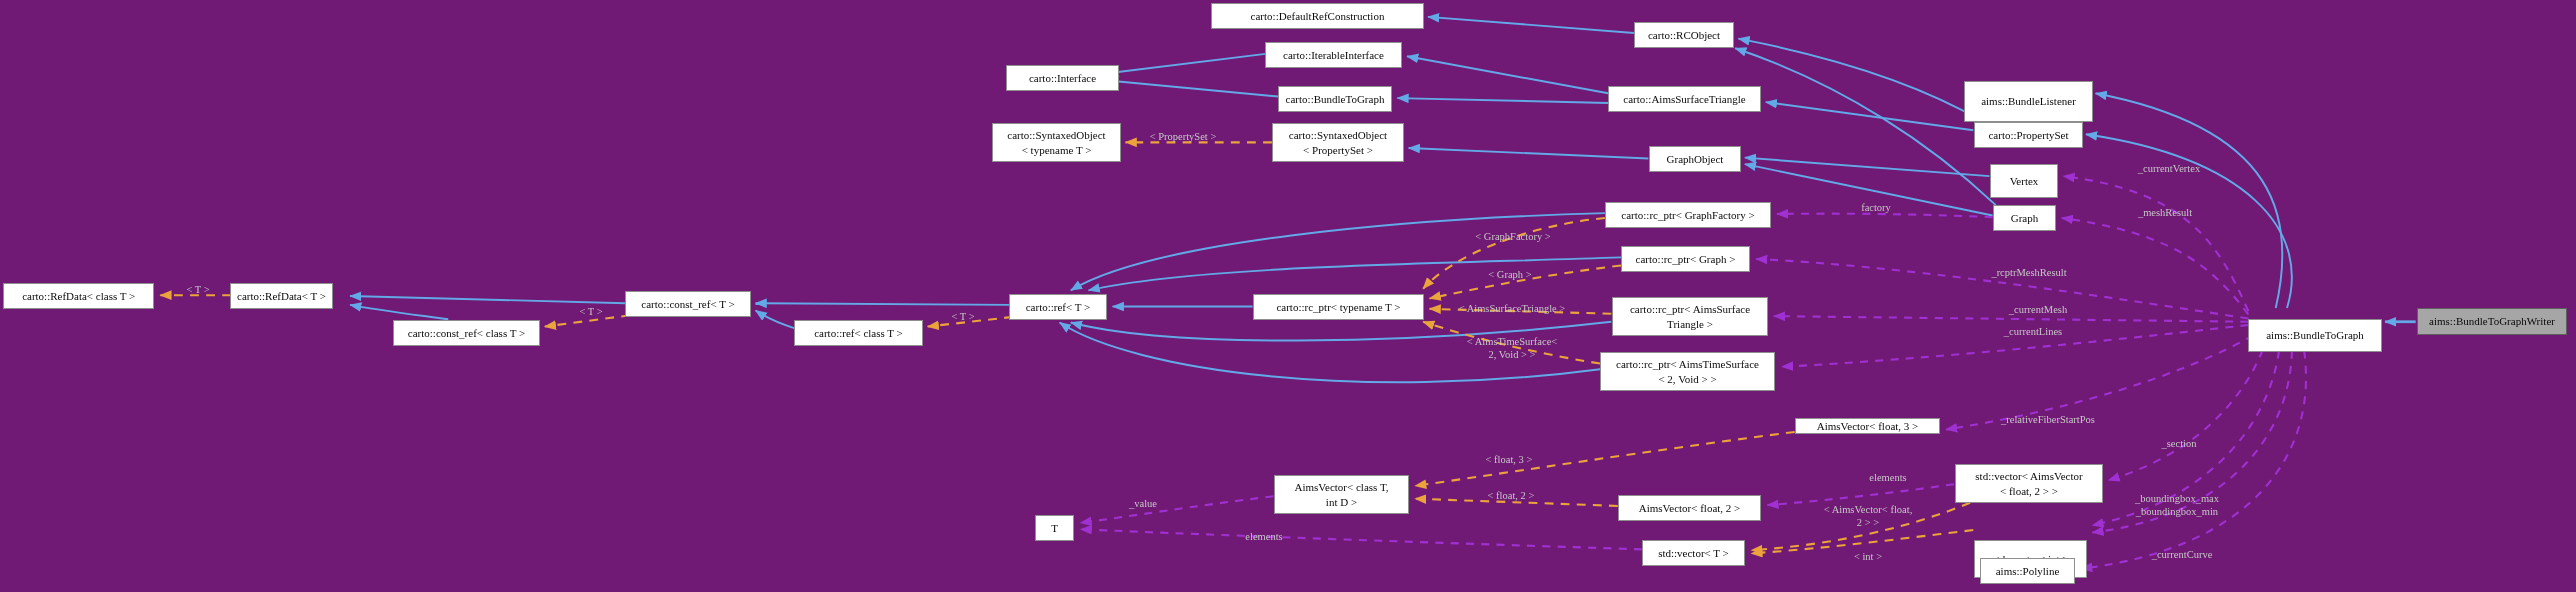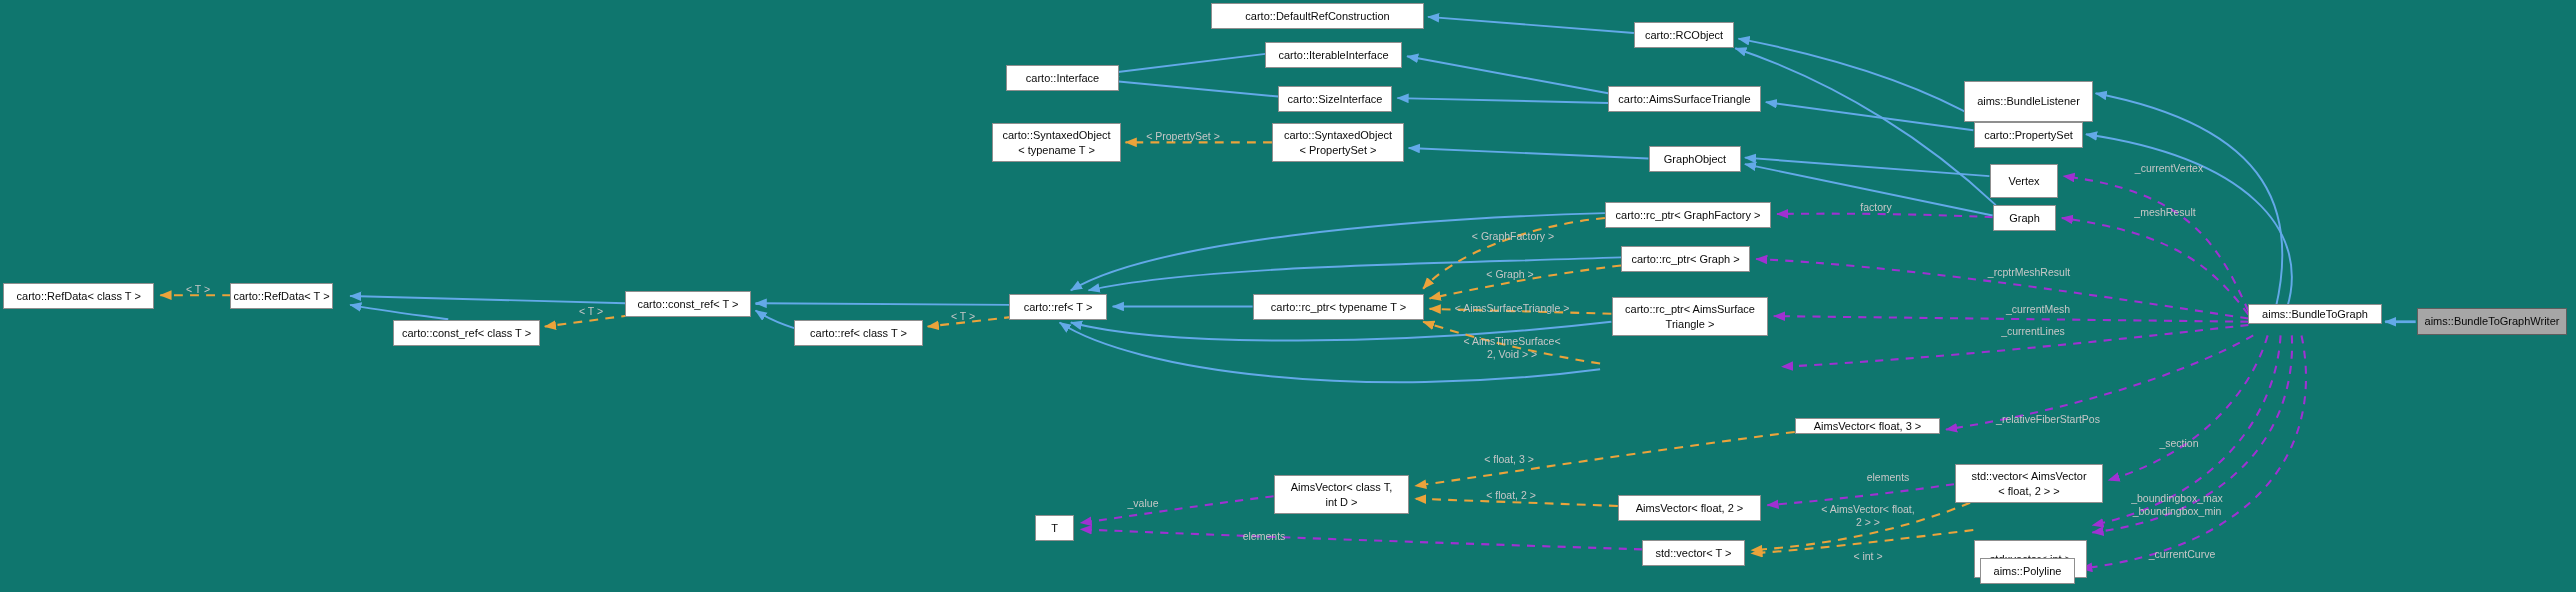--- a/index.html
+++ b/index.html
@@ -1,17 +1,17 @@
 <!DOCTYPE html>
 <html style="font-size:13px"><head>
 <meta charset="utf-8">
 <style>
   html,body{margin:0;padding:0;background:#000;}
-  #canvas{position:relative;width:2576px;height:592px;background:#0f766e;overflow:hidden;
-          font-family:Liberation Sans, sans-serif;}
+  #canvas{position:relative;width:2576px;height:592px;background:#701a75;overflow:hidden;
+          font-family:Liberation Serif, serif;}
   #edges{position:absolute;left:0;top:0;width:2576px;height:592px;}
   .e-inh{stroke:#63A9E8;stroke-width:2.4;fill:none;}
   .e-inh-big{stroke:#63A9E8;stroke-width:3.4;fill:none;}
   .e-tpl{stroke:#EBA33B;stroke-width:2.6;fill:none;stroke-dasharray:11 9;}
   .e-use{stroke:#9F31D2;stroke-width:2.6;fill:none;stroke-dasharray:10 9;}
   .node{position:absolute;box-sizing:border-box;background:#FFFFFF;border:1.6px solid #8F8F8F;
         color:#0A0A0A;font-size:11px;line-height:1.3;display:flex;flex-direction:column;
         align-items:center;justify-content:center;text-align:center;padding:0.8px 3.2px;
         white-space:nowrap;cursor:pointer;}
   .node.focus{background:#A6A6A6;border-color:#5E5E5E;}
@@ -87,21 +87,21 @@
     <path class="e-use" d="M2860,417 C2890,560 2800,682 2586,707" marker-end="url(#ap)"></path>
     <path class="e-use" d="M2428,602 C2350,613 2272,622 2196,628" marker-end="url(#ap)"></path>
     <path class="e-use" d="M1582,617 C1482,629 1404,642 1342,650" marker-end="url(#ap)"></path>
     <path class="e-use" d="M2040,683 C1820,676 1520,666 1342,658" marker-end="url(#ap)"></path>
   </svg>
 
   <div class="node" style="left:1211px;top:3.2px;width:213px;height:26px">carto::DefaultRefConstruction</div>
   <div class="node" style="left:1634px;top:22px;width:100px;height:26px">carto::RCObject</div>
   <div class="node" style="left:1006px;top:65px;width:113px;height:26px">carto::Interface</div>
   <div class="node" style="left:1265px;top:42px;width:137px;height:26px">carto::IterableInterface</div>
-  <div class="node" style="left:1278px;top:86px;width:114px;height:26px">carto::SizeInterface</div>
+  <div class="node" style="left:1278px;top:86px;width:114px;height:26px">carto::BundleToGraph</div>
   <div class="node" style="left:1608px;top:86px;width:153px;height:26px">carto::AimsSurfaceTriangle</div>
   <div class="node" style="left:1964px;top:81px;width:129px;height:41px">aims::BundleListener</div>
   <div class="node" style="left:1974px;top:122px;width:109px;height:26px">carto::PropertySet</div>
 
   <div class="node" style="left:992px;top:123px;width:129px;height:39px">
     <span>carto::SyntaxedObject</span>
     <span>&lt; typename T &gt;</span>
   </div>
   <div class="node" style="left:1272px;top:123px;width:132px;height:39px">
     <span>carto::SyntaxedObject</span>
@@ -109,20 +109,24 @@
   </div>
 
   <div class="node" style="left:1649px;top:146px;width:92px;height:26px">GraphObject</div>
   <div class="node" style="left:1990px;top:164px;width:68px;height:34px">Vertex</div>
   <div class="node" style="left:1993px;top:205px;width:63px;height:26px">Graph</div>
   <div class="node" style="left:1605px;top:202px;width:166px;height:26px">carto::rc_ptr&lt; GraphFactory &gt;</div>
   <div class="node" style="left:1621px;top:246px;width:129px;height:26px">carto::rc_ptr&lt; Graph &gt;</div>
   <div class="node" style="left:1612px;top:297px;width:156px;height:39px">
     <span>carto::rc_ptr&lt; AimsSurface</span>
     <span>Triangle &gt;</span>
+  </div>
+  <div class="node" style="left:1600px;top:352px;width:175px;height:39px">
+    <span>carto::rc_ptr&lt; AimsTimeSurface</span>
+    <span>&lt; 2, Void &gt; &gt;</span>
   </div>
 
   <div class="node" style="left:3.2px;top:283px;width:151px;height:26px">carto::RefData&lt; class T &gt;</div>
   <div class="node" style="left:230px;top:283px;width:103px;height:26px">carto::RefData&lt; T &gt;</div>
   <div class="node" style="left:393px;top:320px;width:147px;height:26px">carto::const_ref&lt; class T &gt;</div>
   <div class="node" style="left:625px;top:291px;width:126px;height:26px">carto::const_ref&lt; T &gt;</div>
   <div class="node" style="left:794px;top:320px;width:129px;height:26px">carto::ref&lt; class T &gt;</div>
   <div class="node" style="left:1009px;top:294px;width:98px;height:26px">carto::ref&lt; T &gt;</div>
   <div class="node" style="left:1253px;top:294px;width:171px;height:26px">carto::rc_ptr&lt; typename T &gt;</div>
 
@@ -134,21 +138,21 @@
   <div class="node" style="left:1618px;top:495px;width:143px;height:26px">AimsVector&lt; float, 2 &gt;</div>
   <div class="node" style="left:1955px;top:464px;width:148px;height:39px">
     <span>std::vector&lt; AimsVector</span>
     <span>&lt; float, 2 &gt; &gt;</span>
   </div>
   <div class="node" style="left:1974px;top:540px;width:113px;height:38px">std::vector&lt; int &gt;</div>
   <div class="node" style="left:1642px;top:540px;width:103px;height:26px">std::vector&lt; T &gt;</div>
   <div class="node" style="left:1980px;top:558px;width:95px;height:26px">aims::Polyline</div>
   <div class="node" style="left:1035px;top:515px;width:39px;height:26px">T</div>
 
-  <div class="node" style="left:2248px;top:304px;width:134px;height:20px">aims::BundleToGraph</div>
+  <div class="node" style="left:2248px;top:319px;width:134px;height:33px">aims::BundleToGraph</div>
   <div class="node focus" style="left:2417px;top:308px;width:150px;height:27px">aims::BundleToGraphWriter</div>
 
   <div class="elabel" style="left:198px;top:290px">&lt; T &gt;</div>
   <div class="elabel" style="left:591px;top:312px">&lt; T &gt;</div>
   <div class="elabel" style="left:963px;top:317px">&lt; T &gt;</div>
   <div class="elabel" style="left:1183px;top:137px">&lt; PropertySet &gt;</div>
   <div class="elabel" style="left:1513px;top:237px">&lt; GraphFactory &gt;</div>
   <div class="elabel" style="left:1510px;top:275px">&lt; Graph &gt;</div>
   <div class="elabel" style="left:1512px;top:309px">&lt; AimsSurfaceTriangle &gt;</div>
   <div class="elabel" style="left:1512px;top:348px">

